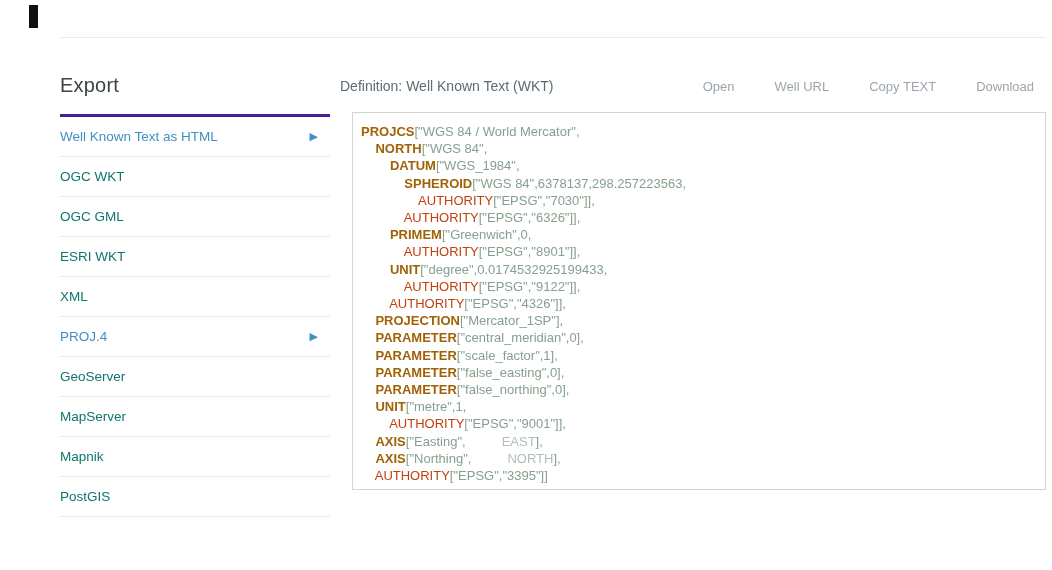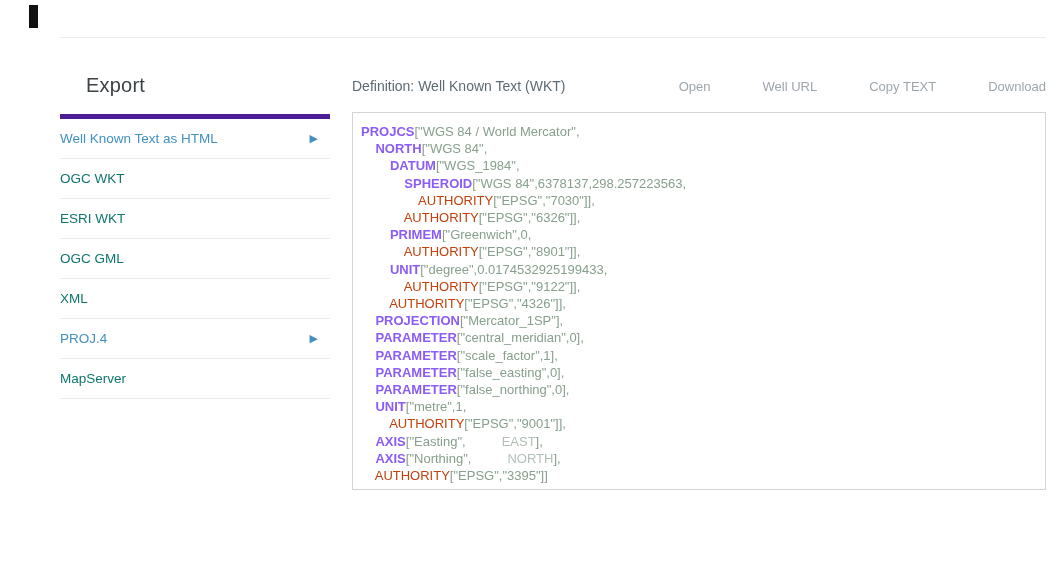--- a/index.html
+++ b/index.html
@@ -13,48 +13,48 @@
   .page { position: relative; width: 1052px; height: 570px; background: #fff; }
 
   
   .cursor-bar { position: absolute; left: 29px; top: 5px; width: 9px; height: 23px; background: #101010; }
 
   
   .top-rule { position: absolute; left: 59px; top: 37px; width: 987px; height: 1px; background: #ececec; }
 
   
   .sidebar { position: absolute; left: 60px; top: 74px; width: 270px; }
-  .sidebar-title { font-size: 20px; font-weight: 400; color: #3c4347; letter-spacing: 0.2px; margin-left: 26px; }
-  .format-list { list-style: none; margin-top: 17px; border-top: 5px solid #4c1d95; }
+  .sidebar-title { font-size: 20px; font-weight: 400; color: #3c4347; letter-spacing: 0.2px; }
+  .format-list { list-style: none; margin-top: 17px; border-top: 3px solid #4c1d95; }
   .format-list li {
     height: 40px; display: flex; align-items: center; justify-content: space-between;
     border-bottom: 1px solid #e9e9e9; cursor: pointer;
     font-size: 13.5px; color: #0f766e; padding-right: 12px;
   }
   .format-list li.active { color: #4190c0; }
   .format-list .arrow { color: #4190c0; font-size: 11px; line-height: 1; }
 
   
   .main-header {
-    position: absolute; left: 352px; top: 78px; width: 694px;
+    position: absolute; left: 340px; top: 78px; width: 694px;
     display: flex; justify-content: space-between; align-items: center;
   }
   .definition-label { font-size: 14px; color: #5c6b73; }
-  .actions { display: flex; gap: 52px; }
+  .actions { display: flex; gap: 40px; }
   .actions a { font-size: 13px; color: #9da6ad; text-decoration: none; cursor: pointer; }
 
   .wkt-box {
     position: absolute; left: 352px; top: 112px; width: 694px; height: 378px;
     border: 1px solid #d4d4d4; background: #fff;
     padding: 10px 8px;
     font-family: "Liberation Sans", "DejaVu Sans", sans-serif;
     font-size: 13px; line-height: 17.2px;
     white-space: pre; overflow: hidden;
   }
-  .tok-k { color: #8b5cf6; font-weight: bold; }
+  .tok-k { color: #a16207; font-weight: bold; }
   .tok-a { color: #c2410c; }
   .tok-p { color: #87a08d; }
   .tok-e { color: #b2bfb7; padding-left: 36px; }
 </style>
 </head>
 <body>
 
 <div class="page">
 
   <div class="cursor-bar"></div>
@@ -64,34 +64,43 @@
     <h1 class="sidebar-title">Export</h1>
     <ul class="format-list" id="format-list">
         <li class="active">
           <span>Well Known Text as HTML</span>
           <span class="arrow">▶</span>
         </li>
         <li>
           <span>OGC WKT</span>
         </li>
         <li>
-          <span>ESRI WKT</span>
+          <span>OGC GML</span>
         </li>
         <li>
-          <span>OGC GML</span>
+          <span>ESRI WKT</span>
         </li>
         <li>
           <span>XML</span>
         </li>
         <li class="active">
           <span>PROJ.4</span>
           <span class="arrow">▶</span>
         </li>
         <li>
+          <span>GeoServer</span>
+        </li>
+        <li>
           <span>MapServer</span>
+        </li>
+        <li>
+          <span>Mapnik</span>
+        </li>
+        <li>
+          <span>PostGIS</span>
         </li>
       </ul>
   </aside>
 
   <div class="main-header">
     <span class="definition-label">Definition: Well Known Text (WKT)</span>
     <nav class="actions" id="actions">
         <a>Open</a>
         <a>Well URL</a>
         <a>Copy TEXT</a>

